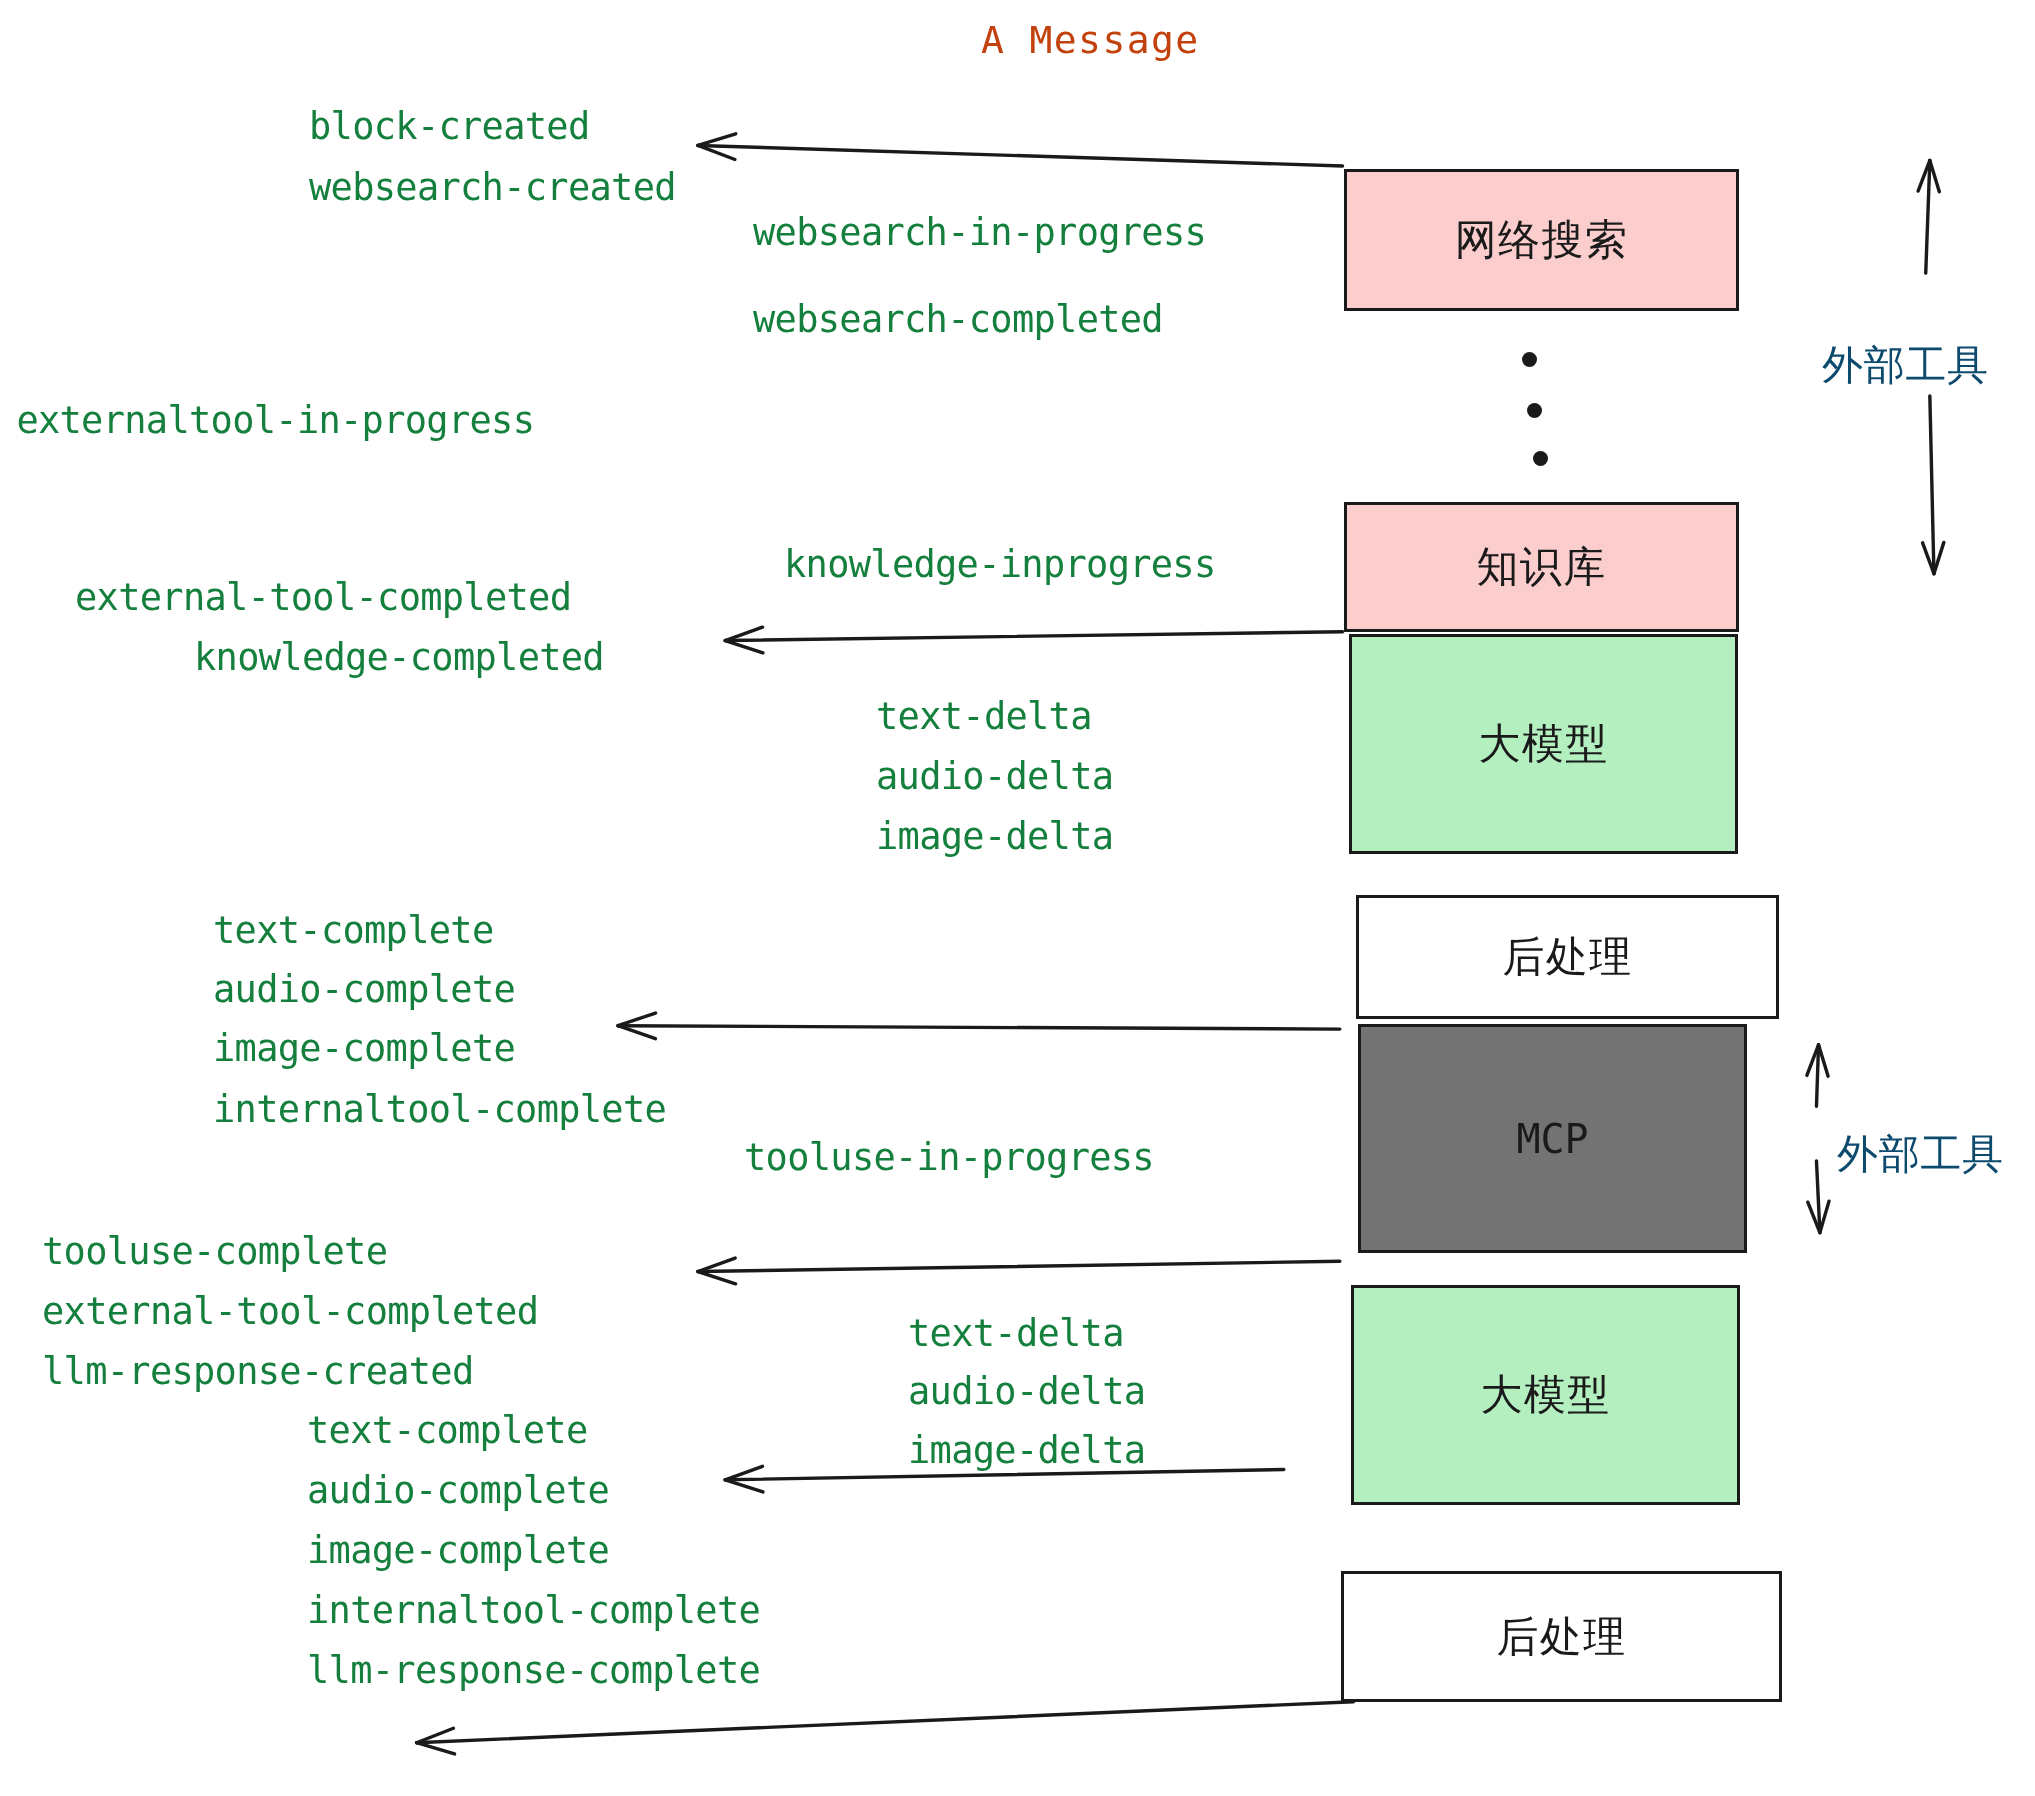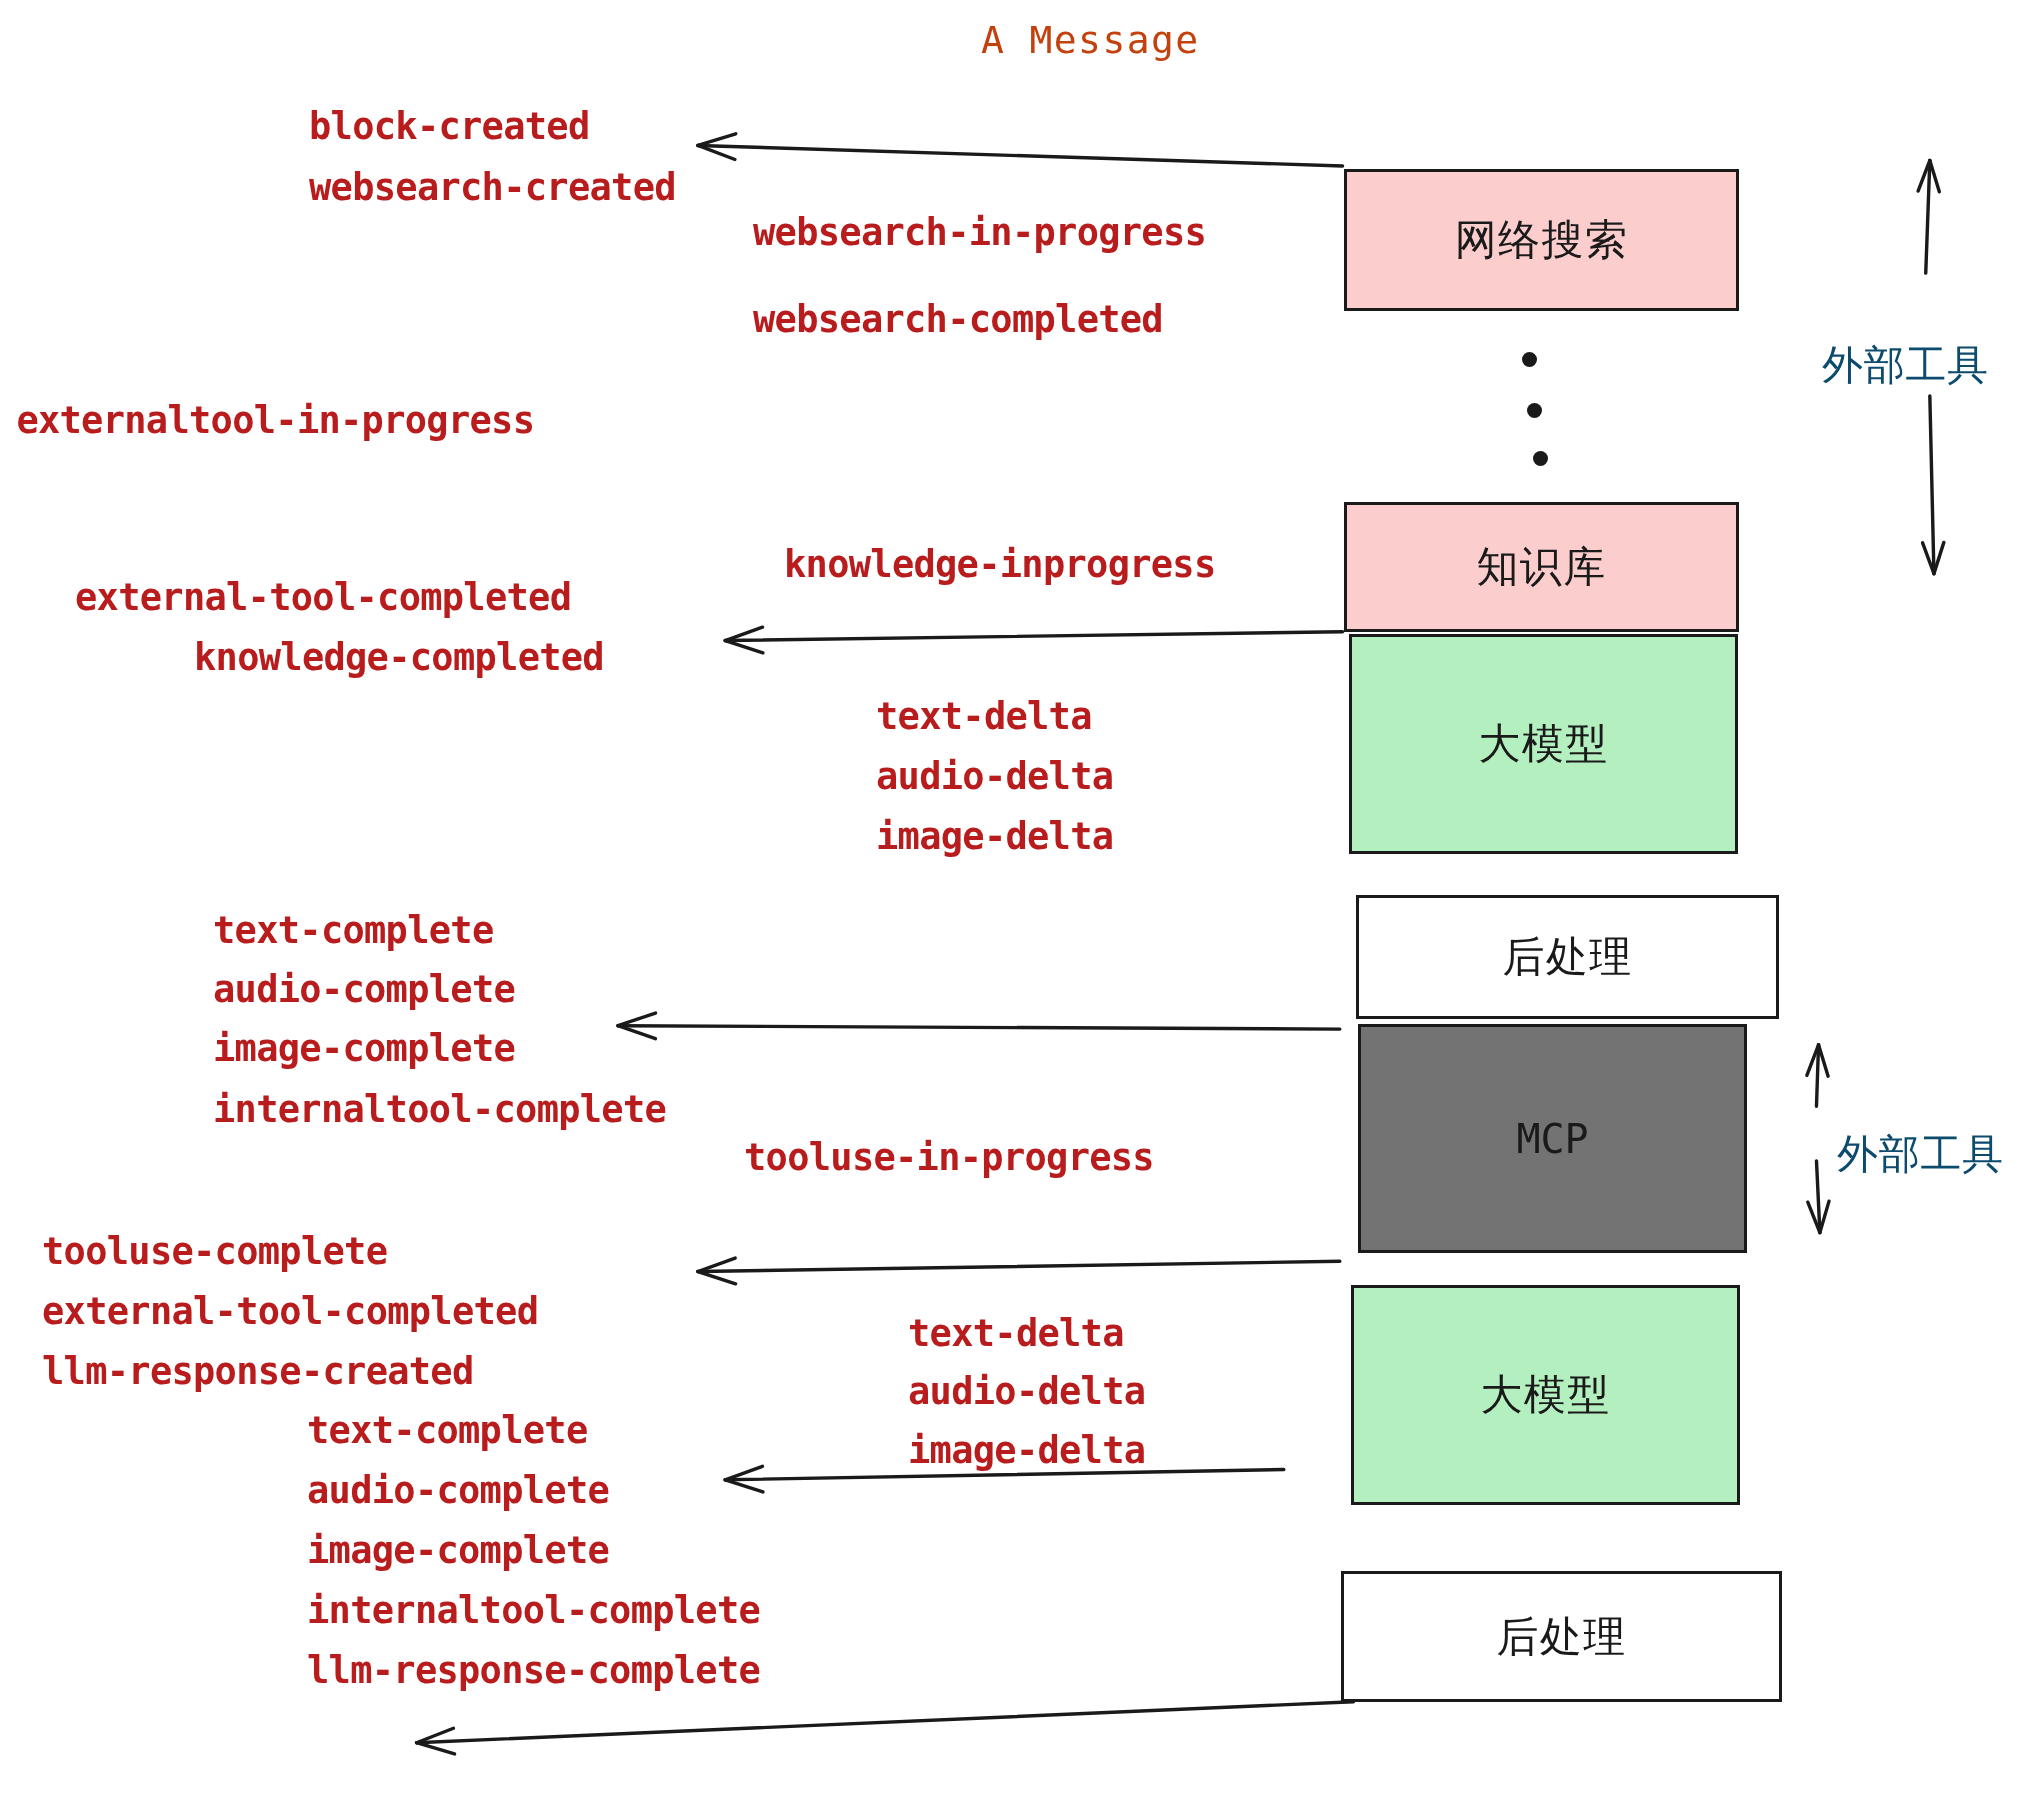--- a/index.html
+++ b/index.html
@@ -7,26 +7,26 @@
     position:relative;
     width:2035px;height:1796px;
     background:#ffffff;
     overflow:hidden;
     font-family:"DejaVu Sans Mono","Liberation Mono",monospace;
   }
   
   .evt{
     position:absolute;
     white-space:nowrap;
-    color:#b91c1c;
+    color:#15803d;
     font-family:"DejaVu Sans Mono","Liberation Mono",monospace;
     font-size:37px;
     letter-spacing:-0.7px;
     line-height:1;
-    font-weight:700;
+    font-weight:400;
   }
   
   .title{
     position:absolute;
     color:#c2410c;
     font-family:"DejaVu Sans Mono","Liberation Mono",monospace;
     font-size:38px;
     letter-spacing:1.4px;
     white-space:nowrap;
     line-height:1;

